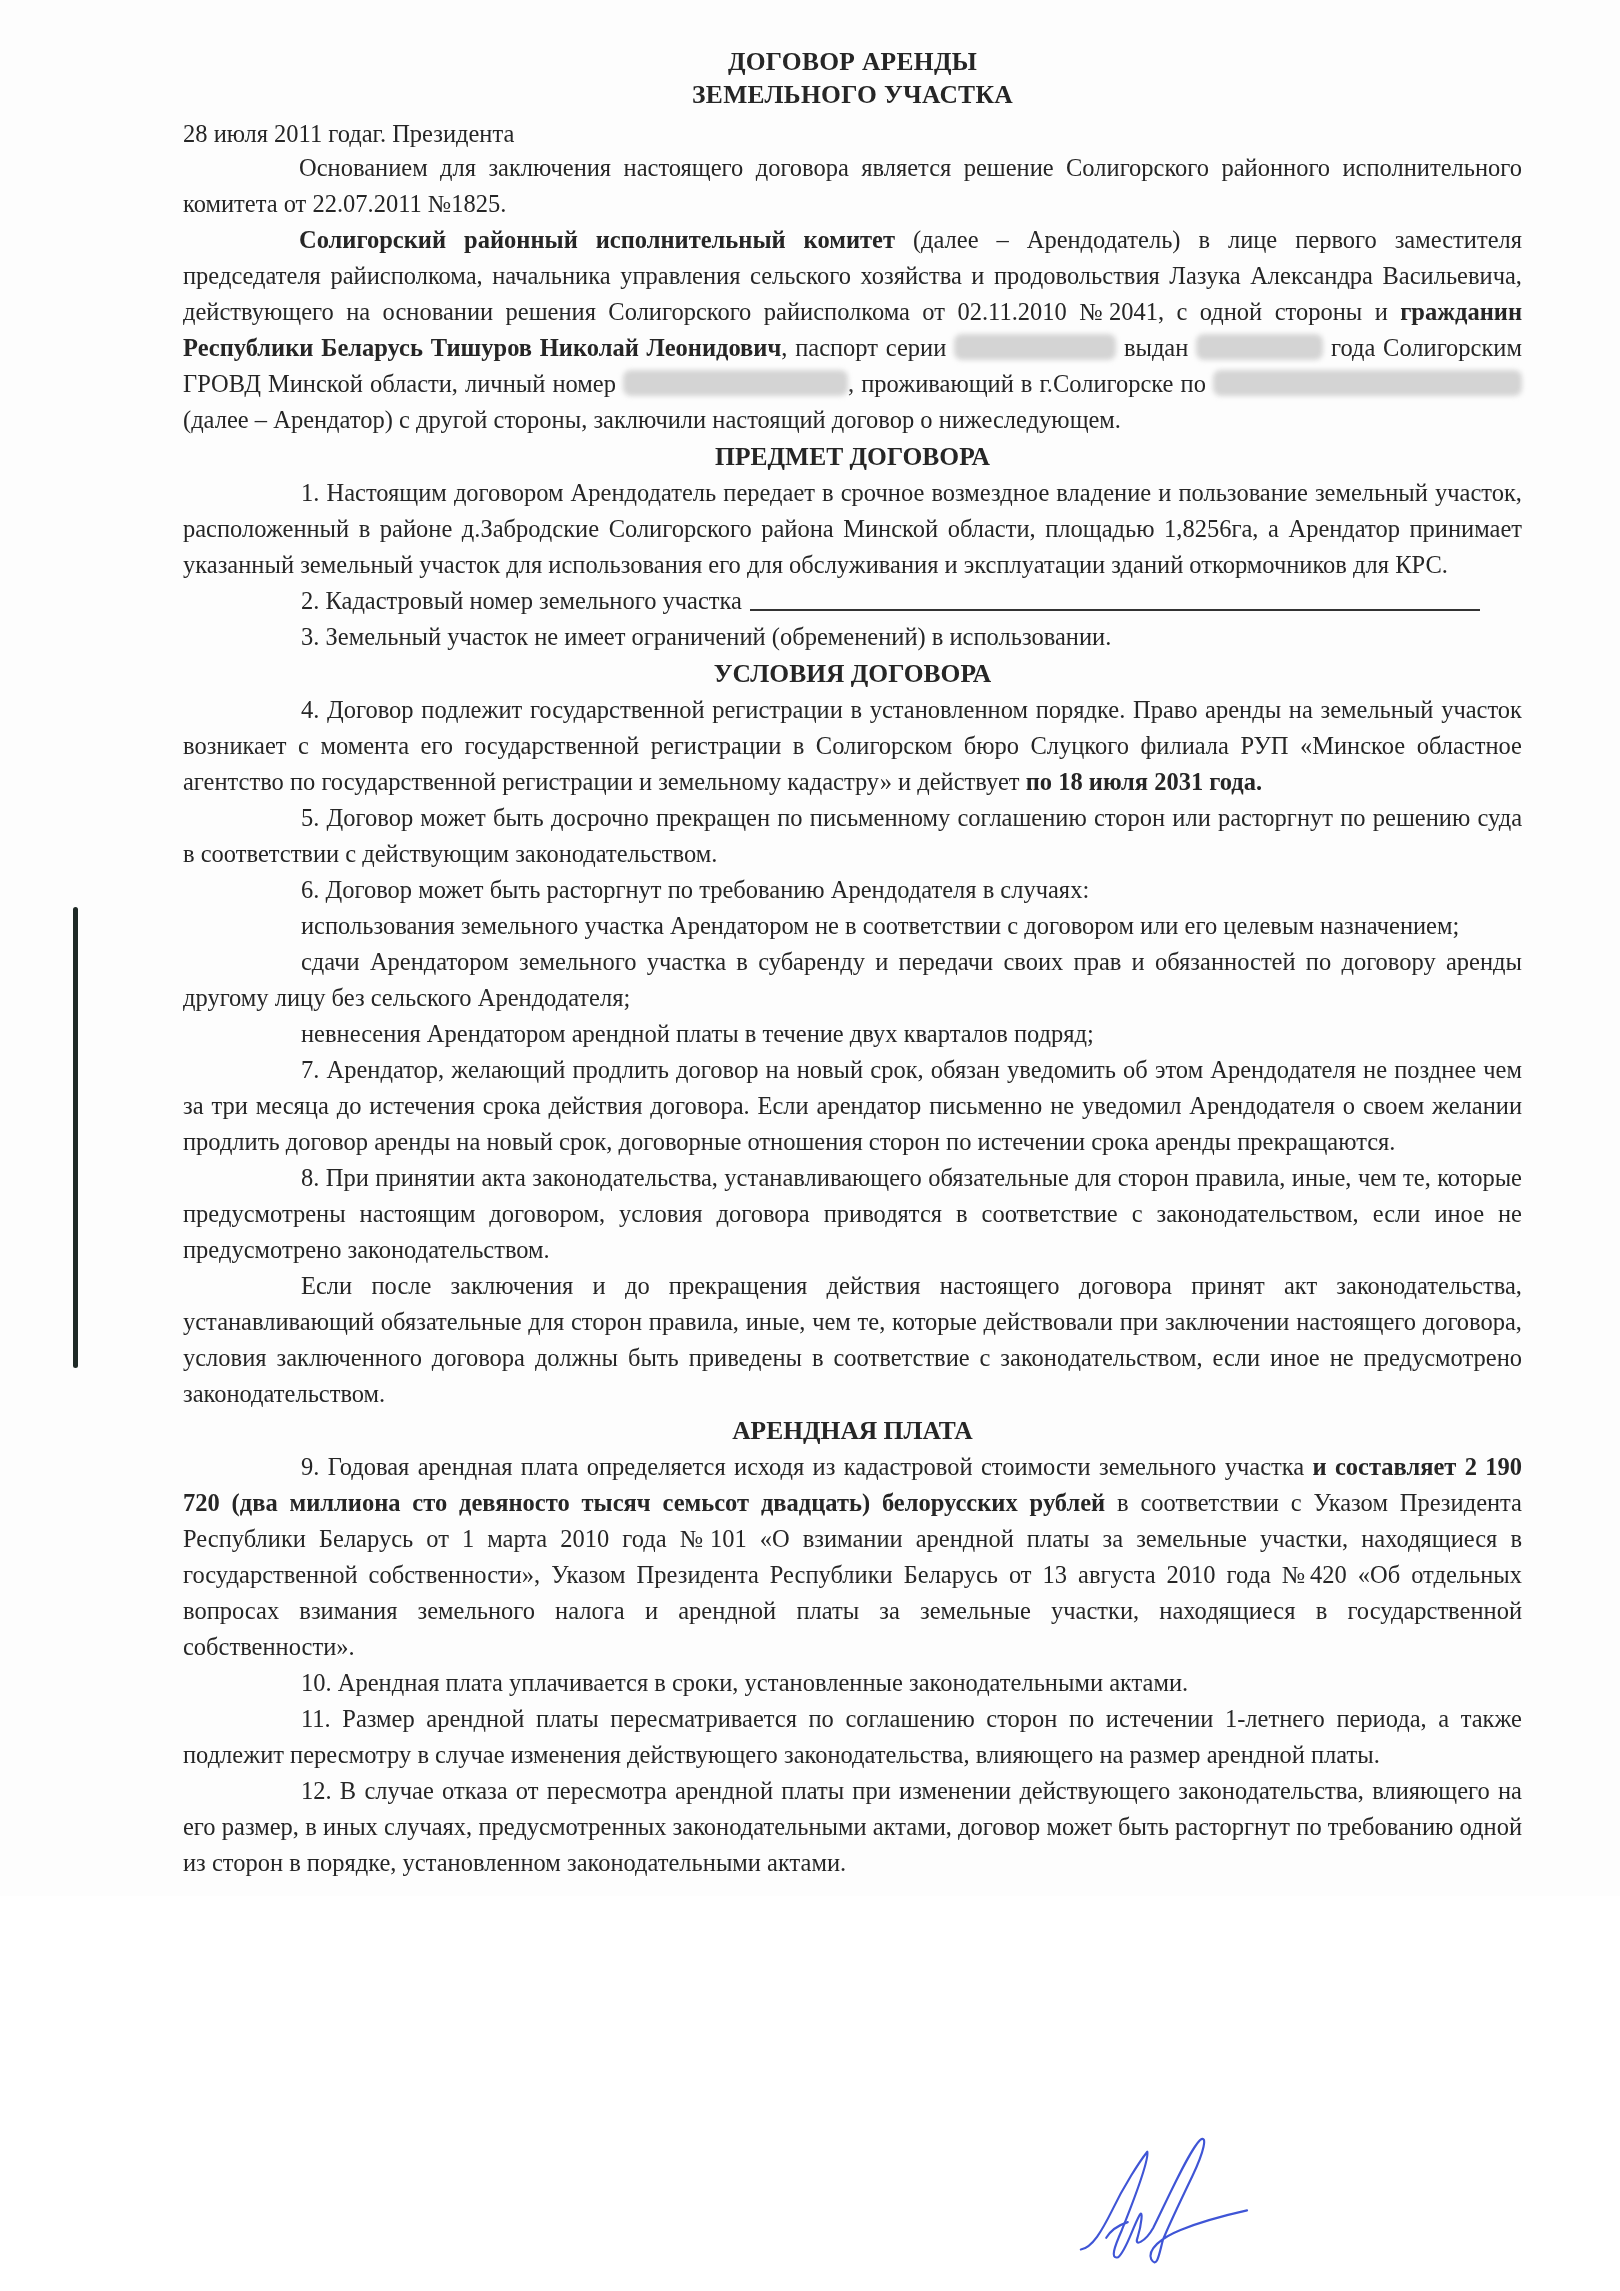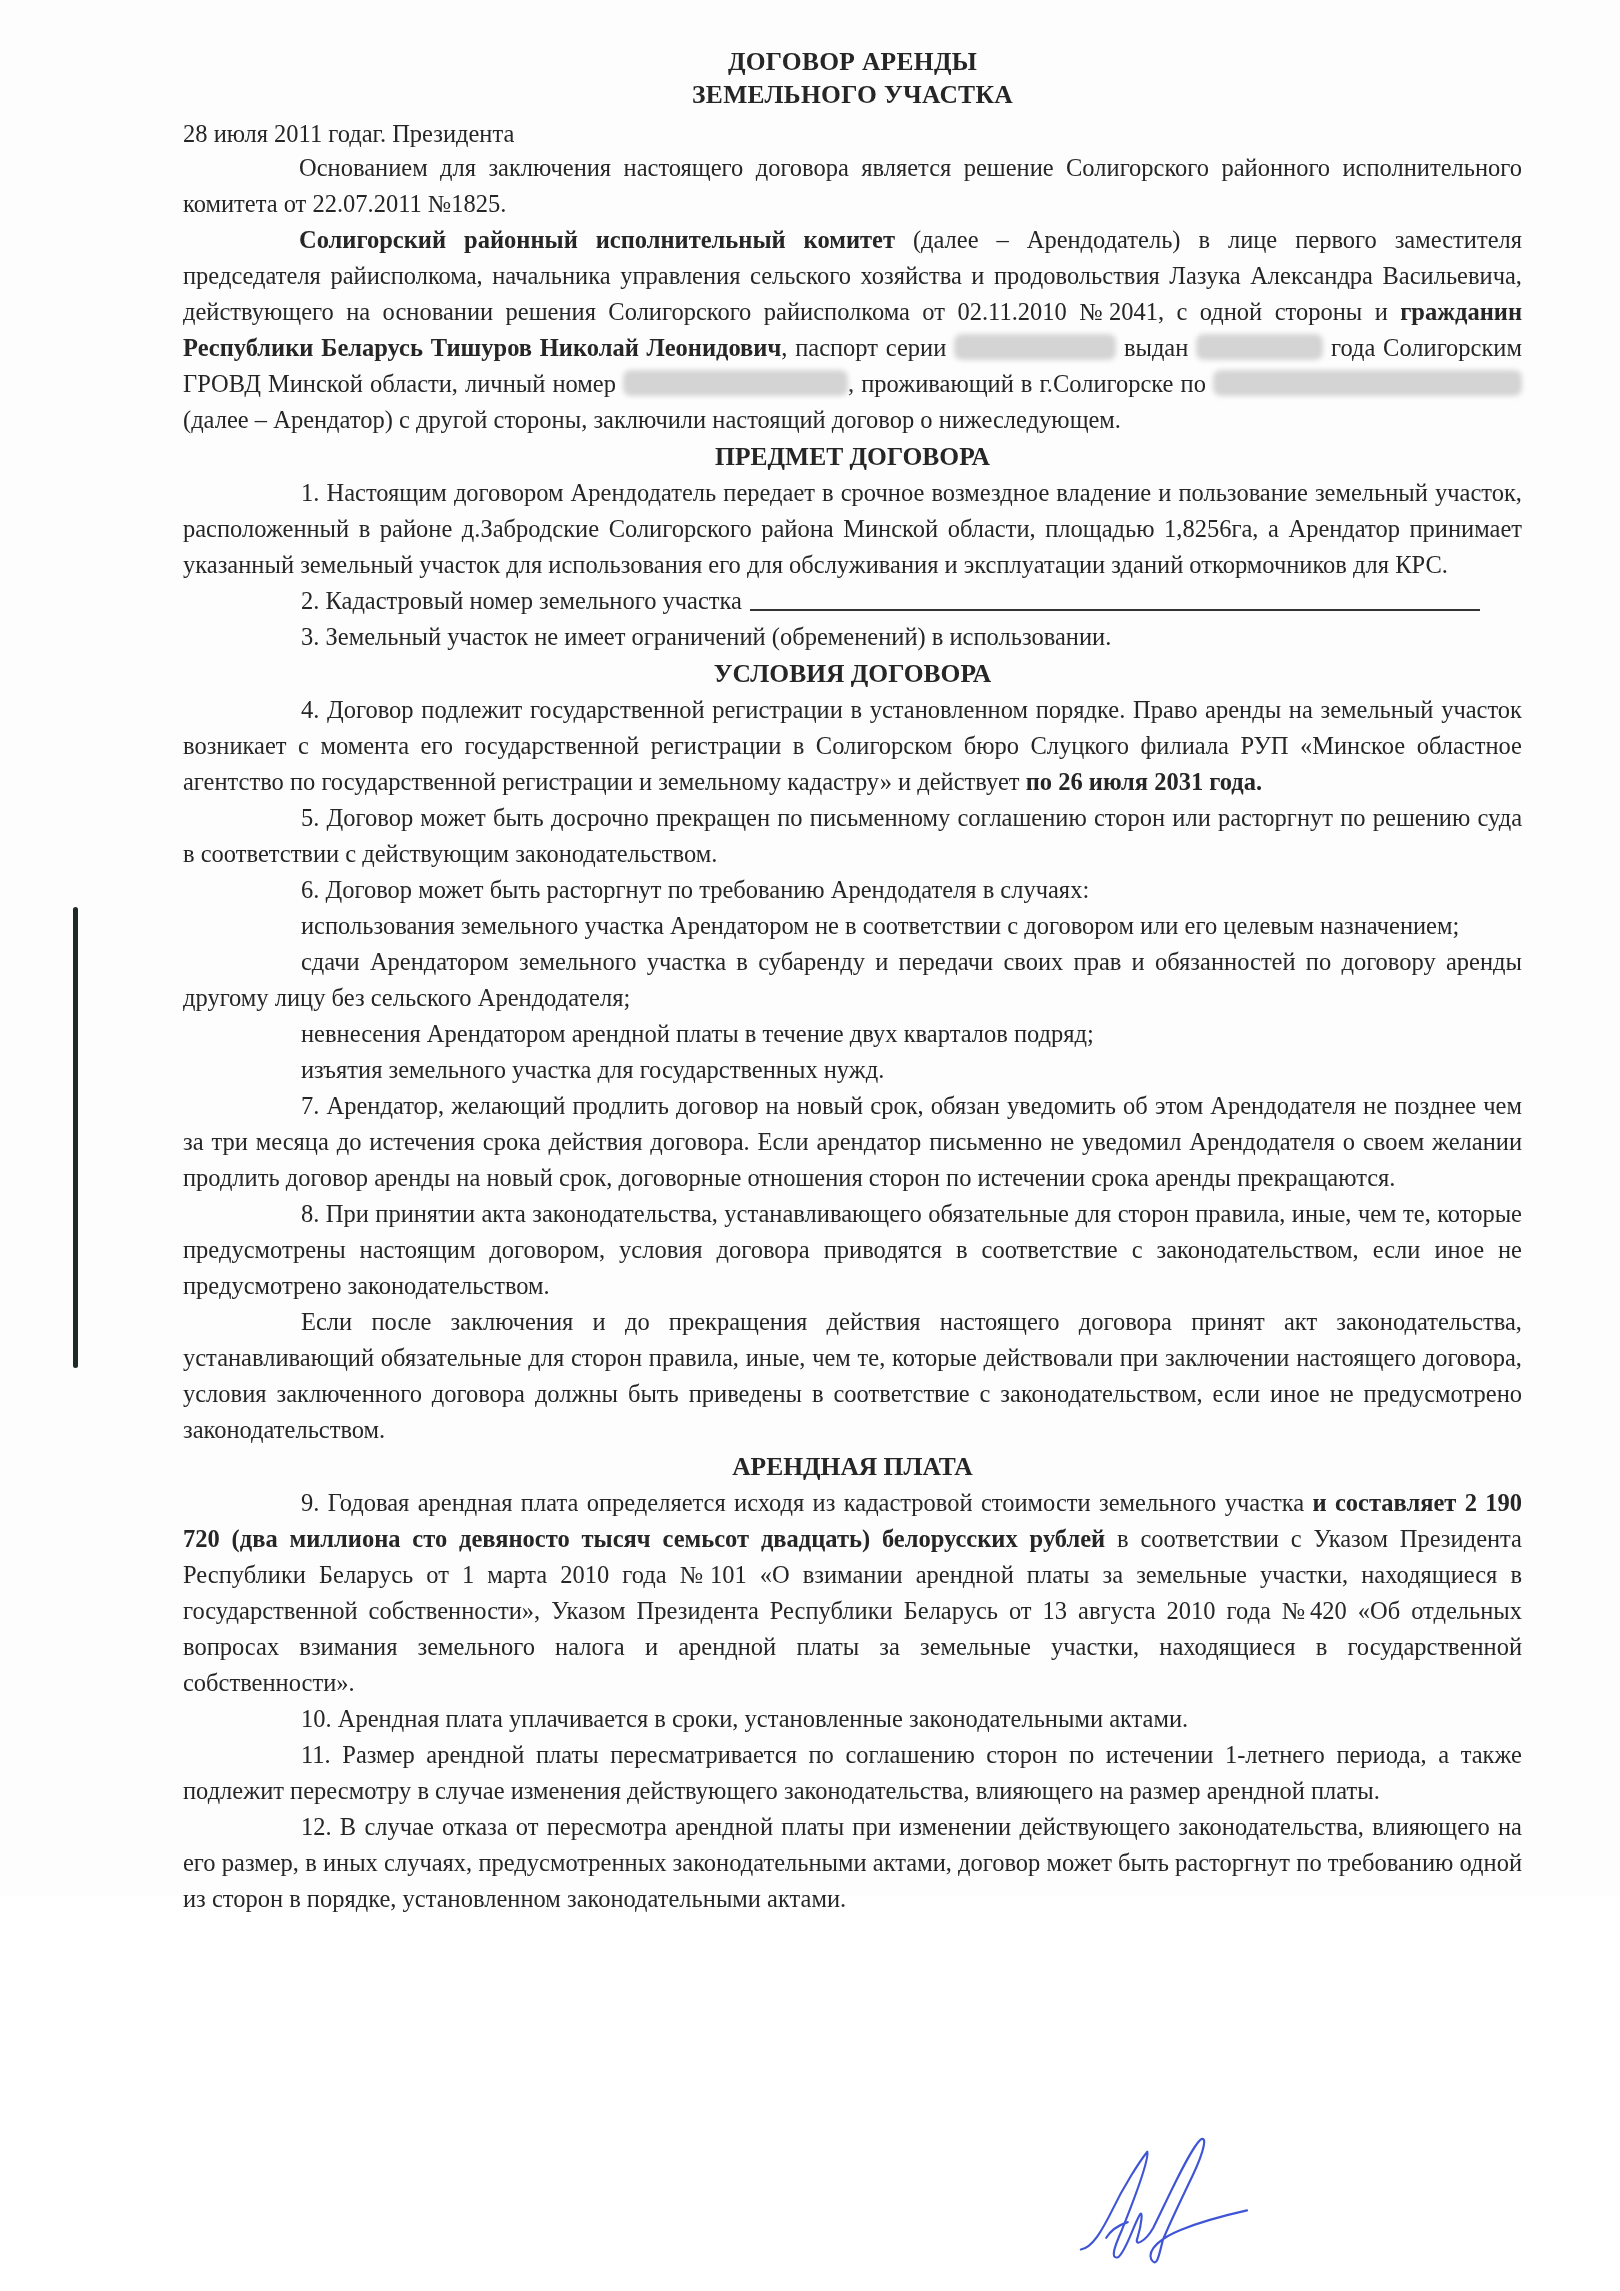--- a/index.html
+++ b/index.html
@@ -65,27 +65,26 @@
     <p class="ind">Основанием для заключения настоящего договора является решение Солигорского районного исполнительного комитета от 22.07.2011 №1825.</p>
 
     <p class="ind"><b>Солигорский районный исполнительный комитет</b><span> (далее – Арендодатель) в лице первого заместителя председателя райисполкома, начальника управления сельского хозяйства и продовольствия Лазука Александра Васильевича, действующего на основании решения Солигорского райисполкома от 02.11.2010 №2041, с одной стороны и </span><b>гражданин Республики Беларусь Тишуров Николай Леонидович</b><span>, паспорт серии </span><span class="redact" style="width:162px"></span><span> выдан </span><span class="redact" style="width:127px"></span><span> года Солигорским ГРОВД Минской области, личный номер </span><span class="redact" style="width:225px"></span><span>, проживающий в г.Солигорске по </span><span class="redact" style="width:309px"></span><span> (далее – Арендатор) с другой стороны, заключили настоящий договор о нижеследующем.</span></p>
 
     <div class="sec-head">ПРЕДМЕТ ДОГОВОРА</div>
     <p class="ind3">1. Настоящим договором Арендодатель передает в срочное возмездное владение и пользование земельный участок, расположенный в районе д.Забродские Солигорского района Минской области, площадью 1,8256га, а Арендатор принимает указанный земельный участок для использования его для обслуживания и эксплуатации зданий откормочников для КРС.</p>
     <p class="ind3"><span>2. Кадастровый номер земельного участка</span><span class="underline-field"></span></p>
     <p class="ind3">3. Земельный участок не имеет ограничений (обременений) в использовании.</p>
 
     <div class="sec-head">УСЛОВИЯ ДОГОВОРА</div>
-    <p class="ind3"><span>4. Договор подлежит государственной регистрации в установленном порядке. Право аренды на земельный участок возникает с момента его государственной регистрации в Солигорском бюро Слуцкого филиала РУП «Минское областное агентство по государственной регистрации и земельному кадастру» и действует </span><b>по 26 июля 2031 года.</b></p>
+    <p class="ind3"><span>4. Договор подлежит государственной регистрации в установленном порядке. Право аренды на земельный участок возникает с момента его государственной регистрации в Солигорском бюро Слуцкого филиала РУП «Минское областное агентство по государственной регистрации и земельному кадастру» и действует </span><b>по 18 июля 2031 года.</b></p>
     <p class="ind3">5. Договор может быть досрочно прекращен по письменному соглашению сторон или расторгнут по решению суда в соответствии с действующим законодательством.</p>
     <p class="ind3">6. Договор может быть расторгнут по требованию Арендодателя в случаях:</p>
     <p class="ind3">использования земельного участка Арендатором не в соответствии с договором или его целевым назначением;</p>
     <p class="ind3">сдачи Арендатором земельного участка в субаренду и передачи своих прав и обязанностей по договору аренды другому лицу без сельского Арендодателя;</p>
     <p class="ind3">невнесения  Арендатором арендной платы в течение двух кварталов подряд;</p>
-    <p class="ind3">изъятия земельного участка для государственных нужд.</p>
     <p class="ind3">7. Арендатор, желающий продлить договор на новый срок, обязан уведомить об этом Арендодателя не позднее чем за три месяца до истечения срока действия договора. Если арендатор письменно не уведомил Арендодателя о своем желании продлить договор аренды на новый срок, договорные отношения сторон по истечении срока аренды прекращаются.</p>
     <p class="ind3">8. При принятии акта законодательства, устанавливающего обязательные для сторон правила, иные, чем те, которые предусмотрены настоящим договором, условия договора приводятся в соответствие с законодательством, если иное не предусмотрено законодательством.</p>
     <p class="ind3">Если после заключения и до прекращения действия настоящего договора принят акт законодательства, устанавливающий обязательные для сторон правила, иные, чем те, которые действовали при заключении настоящего договора, условия заключенного договора должны быть приведены в соответствие с законодательством, если иное не предусмотрено законодательством.</p>
 
     <div class="sec-head">АРЕНДНАЯ ПЛАТА</div>
     <p class="ind3"><span>9. Годовая арендная плата определяется исходя из кадастровой стоимости земельного участка </span><b>и составляет 2 190 720 (два миллиона сто девяносто тысяч семьсот двадцать) белорусских рублей</b><span> в соответствии с Указом Президента Республики Беларусь от 1 марта 2010 года №101 «О взимании арендной платы за земельные участки, находящиеся в государственной собственности», Указом Президента Республики Беларусь от 13 августа 2010 года №420 «Об отдельных вопросах взимания земельного налога и арендной платы за земельные участки, находящиеся в государственной собственности».</span></p>
     <p class="ind3">10. Арендная плата уплачивается в сроки, установленные законодательными актами.</p>
     <p class="ind3">11. Размер арендной платы пересматривается по соглашению сторон по истечении 1-летнего периода, а также подлежит пересмотру в случае изменения действующего законодательства, влияющего на размер арендной платы.</p>
     <p class="ind3">12. В случае отказа от пересмотра арендной платы при изменении действующего законодательства, влияющего на его размер, в иных случаях, предусмотренных законодательными актами, договор может быть расторгнут по требованию одной из сторон в порядке, установленном законодательными актами.</p>
   </div>

